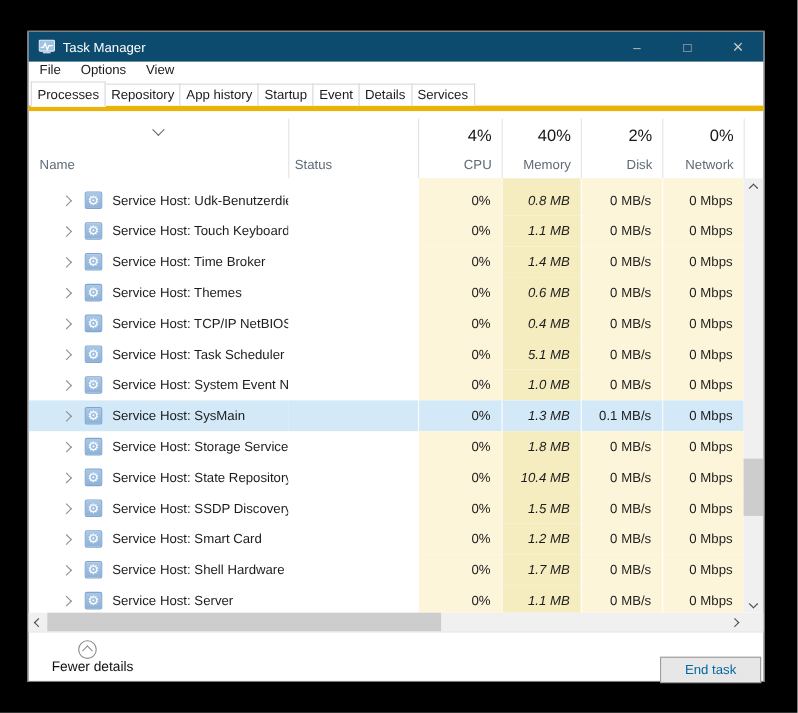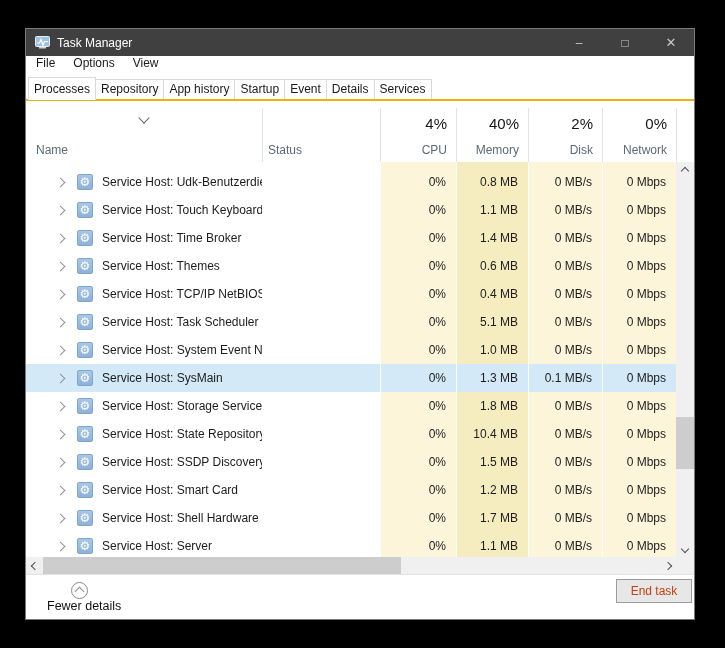--- a/index.html
+++ b/index.html
@@ -7,34 +7,34 @@
     width:725px;height:648px;background:#000;position:relative;overflow:hidden;
     font-family:"Liberation Sans", sans-serif;
     -webkit-font-smoothing:antialiased;
   }
   .window{
     position:absolute;left:25px;top:28px;width:670px;height:592px;
     background:#fff;border:1px solid #7a7a7a;box-sizing:border-box;
     display:flex;flex-direction:column;
   }
   
-  .titlebar{height:27px;background:#404040;display:flex;align-items:center;flex:none;}
+  .titlebar{height:27px;background:#0c4a6e;display:flex;align-items:center;flex:none;}
   .tm-icon{margin-left:9px;flex:none;display:flex;}
   .title-text{margin-left:7px;color:#fff;font-size:12px;}
   .win-controls{margin-left:auto;display:flex;height:100%;}
   .ctrl{width:46px;height:100%;display:flex;align-items:center;justify-content:center;
         color:#c8c8c8;font-size:12px;cursor:default;}
   .ctrl.close{font-size:13px;}
   
   .menubar{height:22px;display:flex;align-items:flex-start;padding-left:8px;flex:none;}
   .menu-item{font-size:12px;color:#1a1a1a;padding:0 9px;}
   .menu-item:first-child{padding-left:2px;}
   
   .tabrow{height:23px;display:flex;align-items:flex-end;padding-left:2px;
-          border-bottom:2px solid #eab308;box-sizing:border-box;flex:none;}
+          border-bottom:5px solid #eab308;box-sizing:border-box;flex:none;}
   .tab{font-size:12px;color:#1a1a1a;background:#fff;border:1px solid #d9d9d9;
        border-bottom:none;padding:2px 5px 3px 5px;margin-right:-1px;height:14px;line-height:14px;}
   .tab.active{padding-top:4px;margin-bottom:-1px;border-bottom:1px solid #fff;z-index:2;position:relative;}
   .header-gap{height:7px;flex:none;}
   
   .colheader{height:54px;display:grid;flex:none;
              grid-template-columns:236px 118px 76px 72px 74px 74px 18px;}
   .hcol{position:relative;border-left:1px solid #e3e3e3;box-sizing:border-box;}
   .hcol.first{border-left:none;}
   .hcol .hlabel{position:absolute;bottom:5px;left:10px;font-size:12px;color:#5d6a75;}
@@ -50,21 +50,21 @@
   .cell{display:flex;align-items:center;box-sizing:border-box;height:28px;}
   .cell-name{padding-left:31px;overflow:hidden;}
   .pname{margin-left:9px;white-space:nowrap;}
   .gear{width:16px;height:16px;margin-left:13px;flex:none;border-radius:2px;
         background:linear-gradient(#aac8e6,#8db1d8);border:1px solid #7ea6cf;
         color:#fff;font-size:12px;line-height:15px;text-align:center;box-sizing:border-box;
         font-family:"DejaVu Sans", sans-serif;}
   .cell-val{justify-content:flex-end;padding-right:10px;
             border-left:1px solid rgba(255,255,255,0.85);}
   .cpu,.disk,.net{background:var(--heat-light);}
-  .mem{background:var(--heat-mem);}
+  .mem{background:var(--heat-mem);font-style:italic;}
   .row.selected .cell{background:var(--sel);}
   
   .chev{display:inline-block;width:6px;height:6px;border-right:1px solid #8f8f8f;
         border-bottom:1px solid #8f8f8f;flex:none;}
   .chev-right{transform:rotate(-45deg);}
   .chev-down{transform:rotate(45deg);}
   .chev-up{transform:rotate(-135deg);}
   .chev-left{transform:rotate(135deg);}
   .sort-chev{border-color:#5d6a75;width:7px;height:7px;border-width:1px;}
   .sb-chev{border-color:#4f4f4f;width:5px;height:5px;}
@@ -80,22 +80,22 @@
   .hscroll .left{left:0;} .hscroll .right{left:633px;}
   .hthumb{position:absolute;left:17px;top:0;width:358px;height:17px;background:#cdcdcd;}
   
   .statusbar{height:45px;border-top:1px solid #e3e3e3;box-sizing:border-box;
              display:flex;align-items:center;position:relative;flex:none;}
   .details-toggle{display:flex;align-items:center;margin-left:12px;flex-direction:column;}
   .toggle-circle{width:17px;height:17px;border-radius:50%;border:1px solid #8a8a8a;
                  display:flex;align-items:center;justify-content:center;box-sizing:border-box;}
   .toggle-circle .chev{margin-top:2px;}
   .details-label{margin-left:9px;font-size:12.5px;color:#111;}
-  .endtask{position:absolute;right:2px;top:4px;width:76px;height:24px;background:#e7e7e7;
-           border:1px solid #9c9c9c;font-size:12px;color:#c2410c;box-sizing:border-box;
+  .endtask{position:absolute;right:2px;top:22px;width:92px;height:24px;background:#e7e7e7;
+           border:1px solid #9c9c9c;font-size:12px;color:#0369a1;box-sizing:border-box;
            display:flex;align-items:center;justify-content:center;
            font-family:"Liberation Sans", sans-serif;}
 </style>
 </head>
 <body>
 
 <div class="window">
 
   <div class="titlebar">
     <span class="tm-icon">

